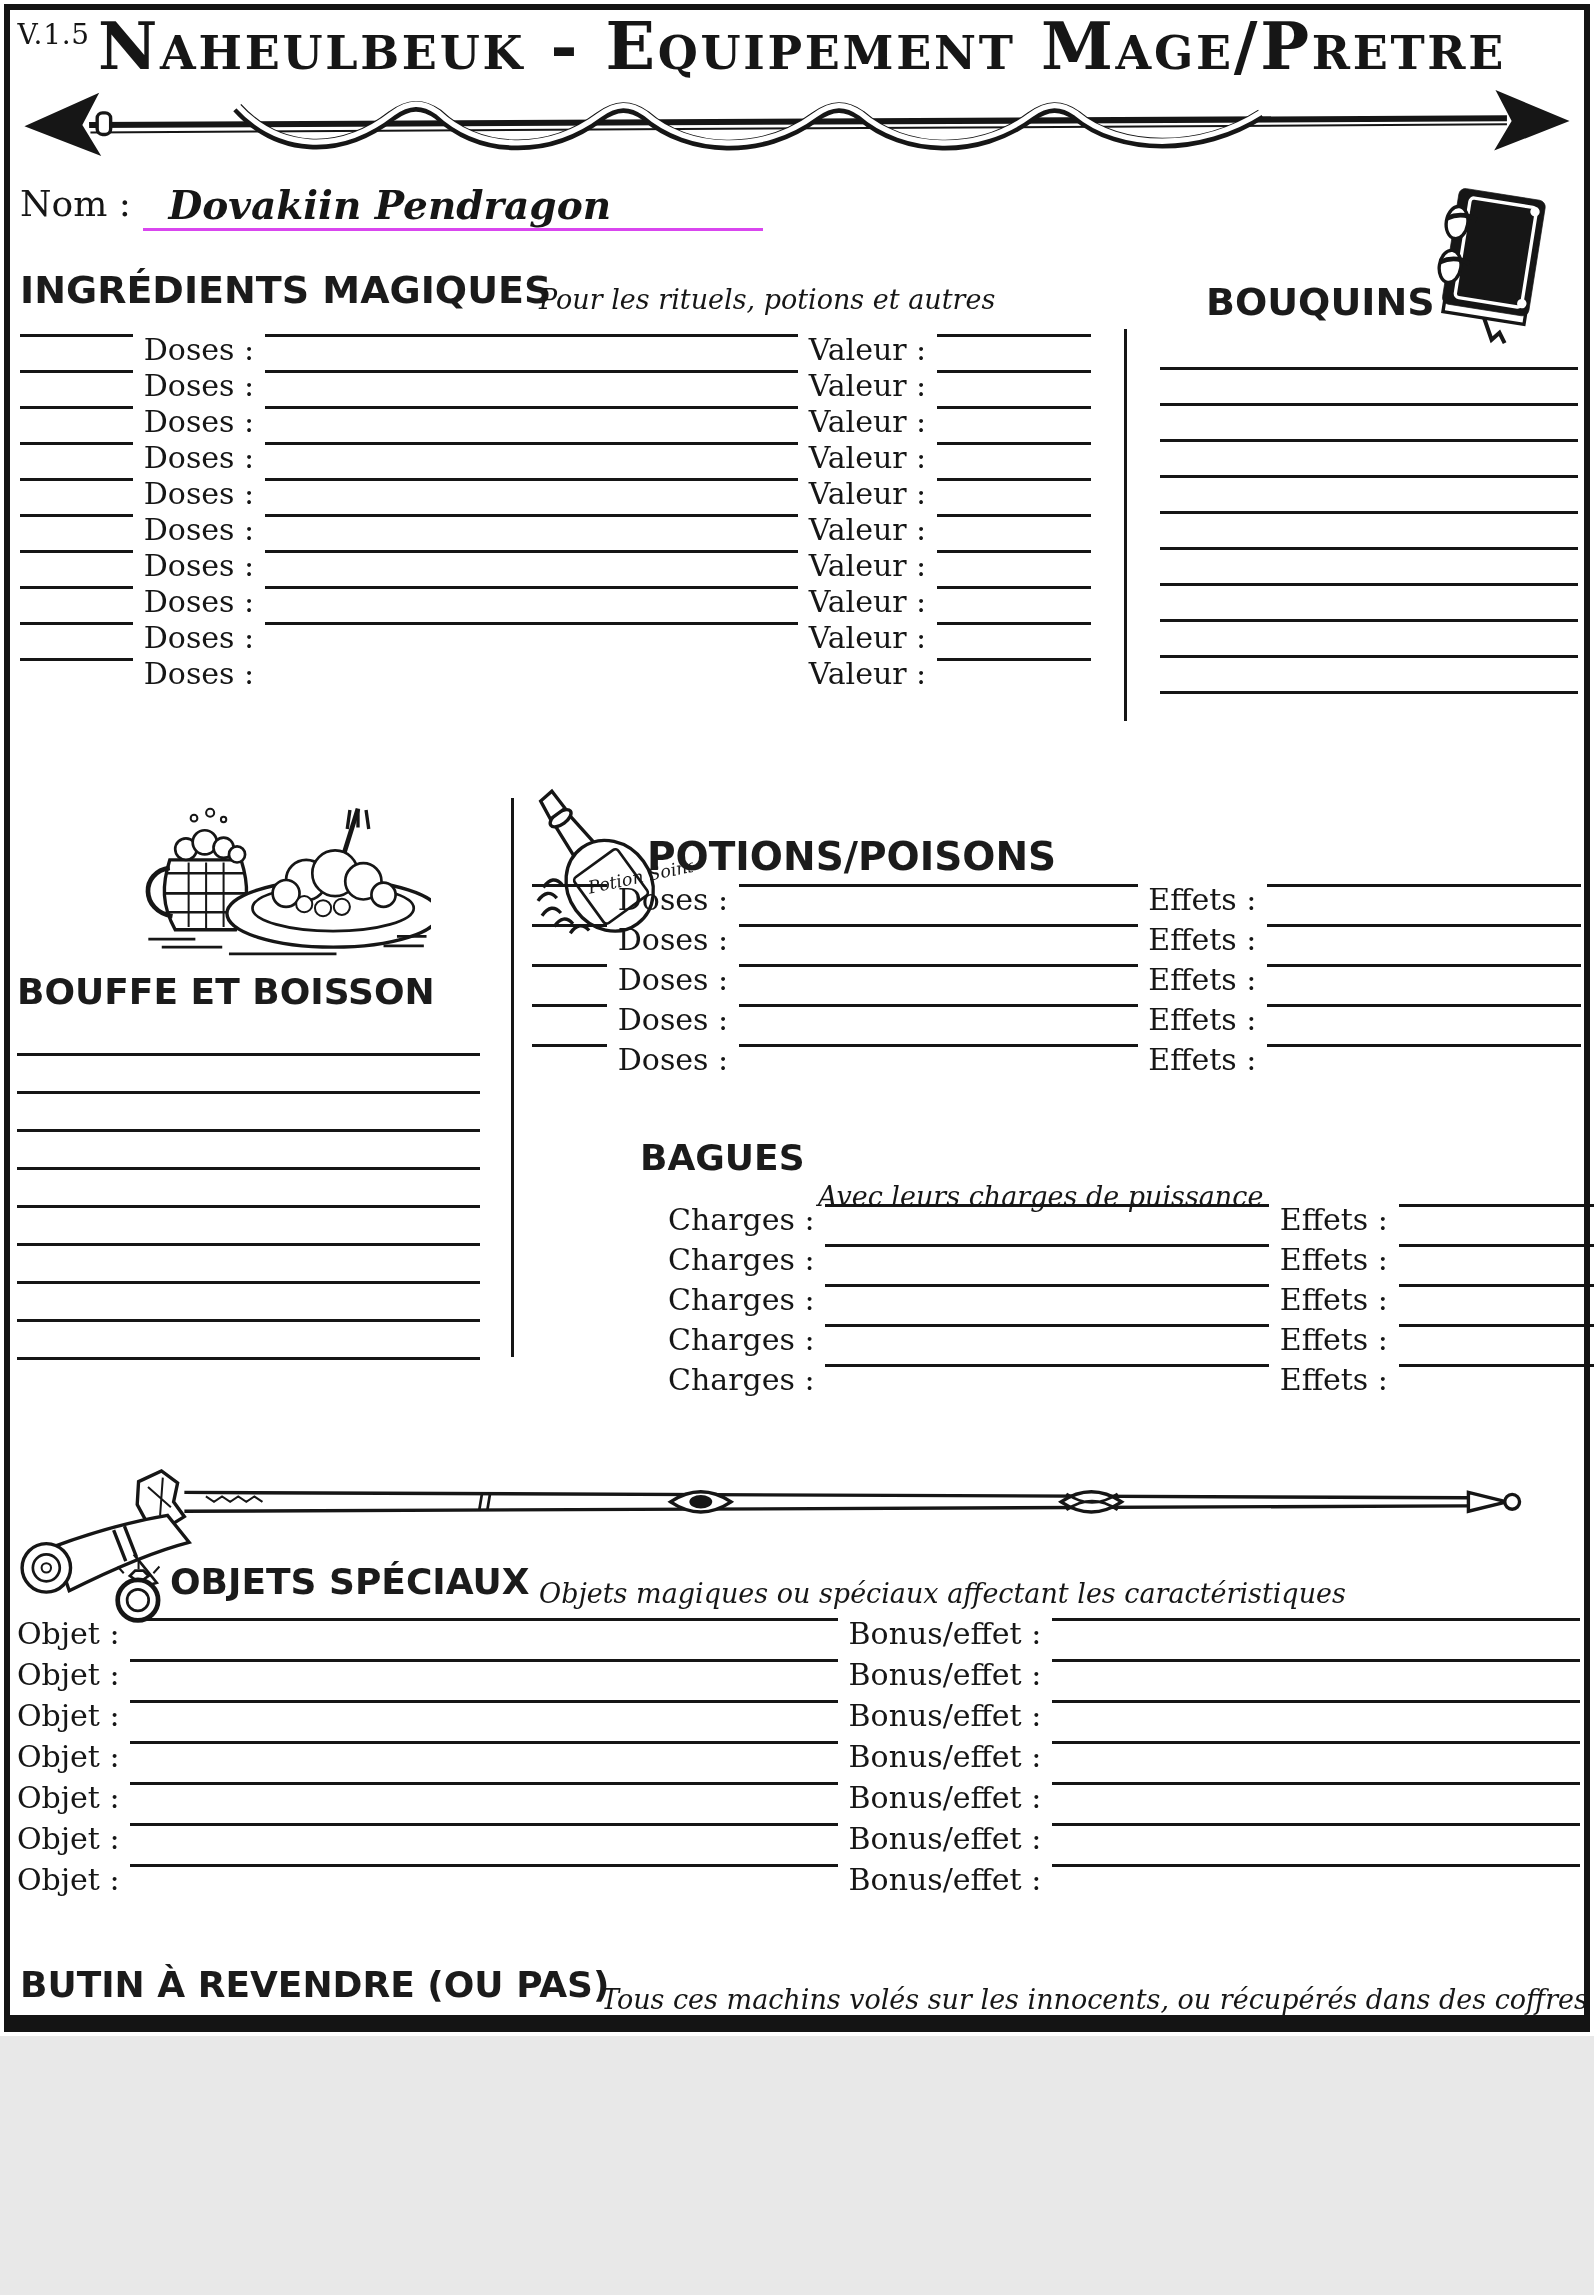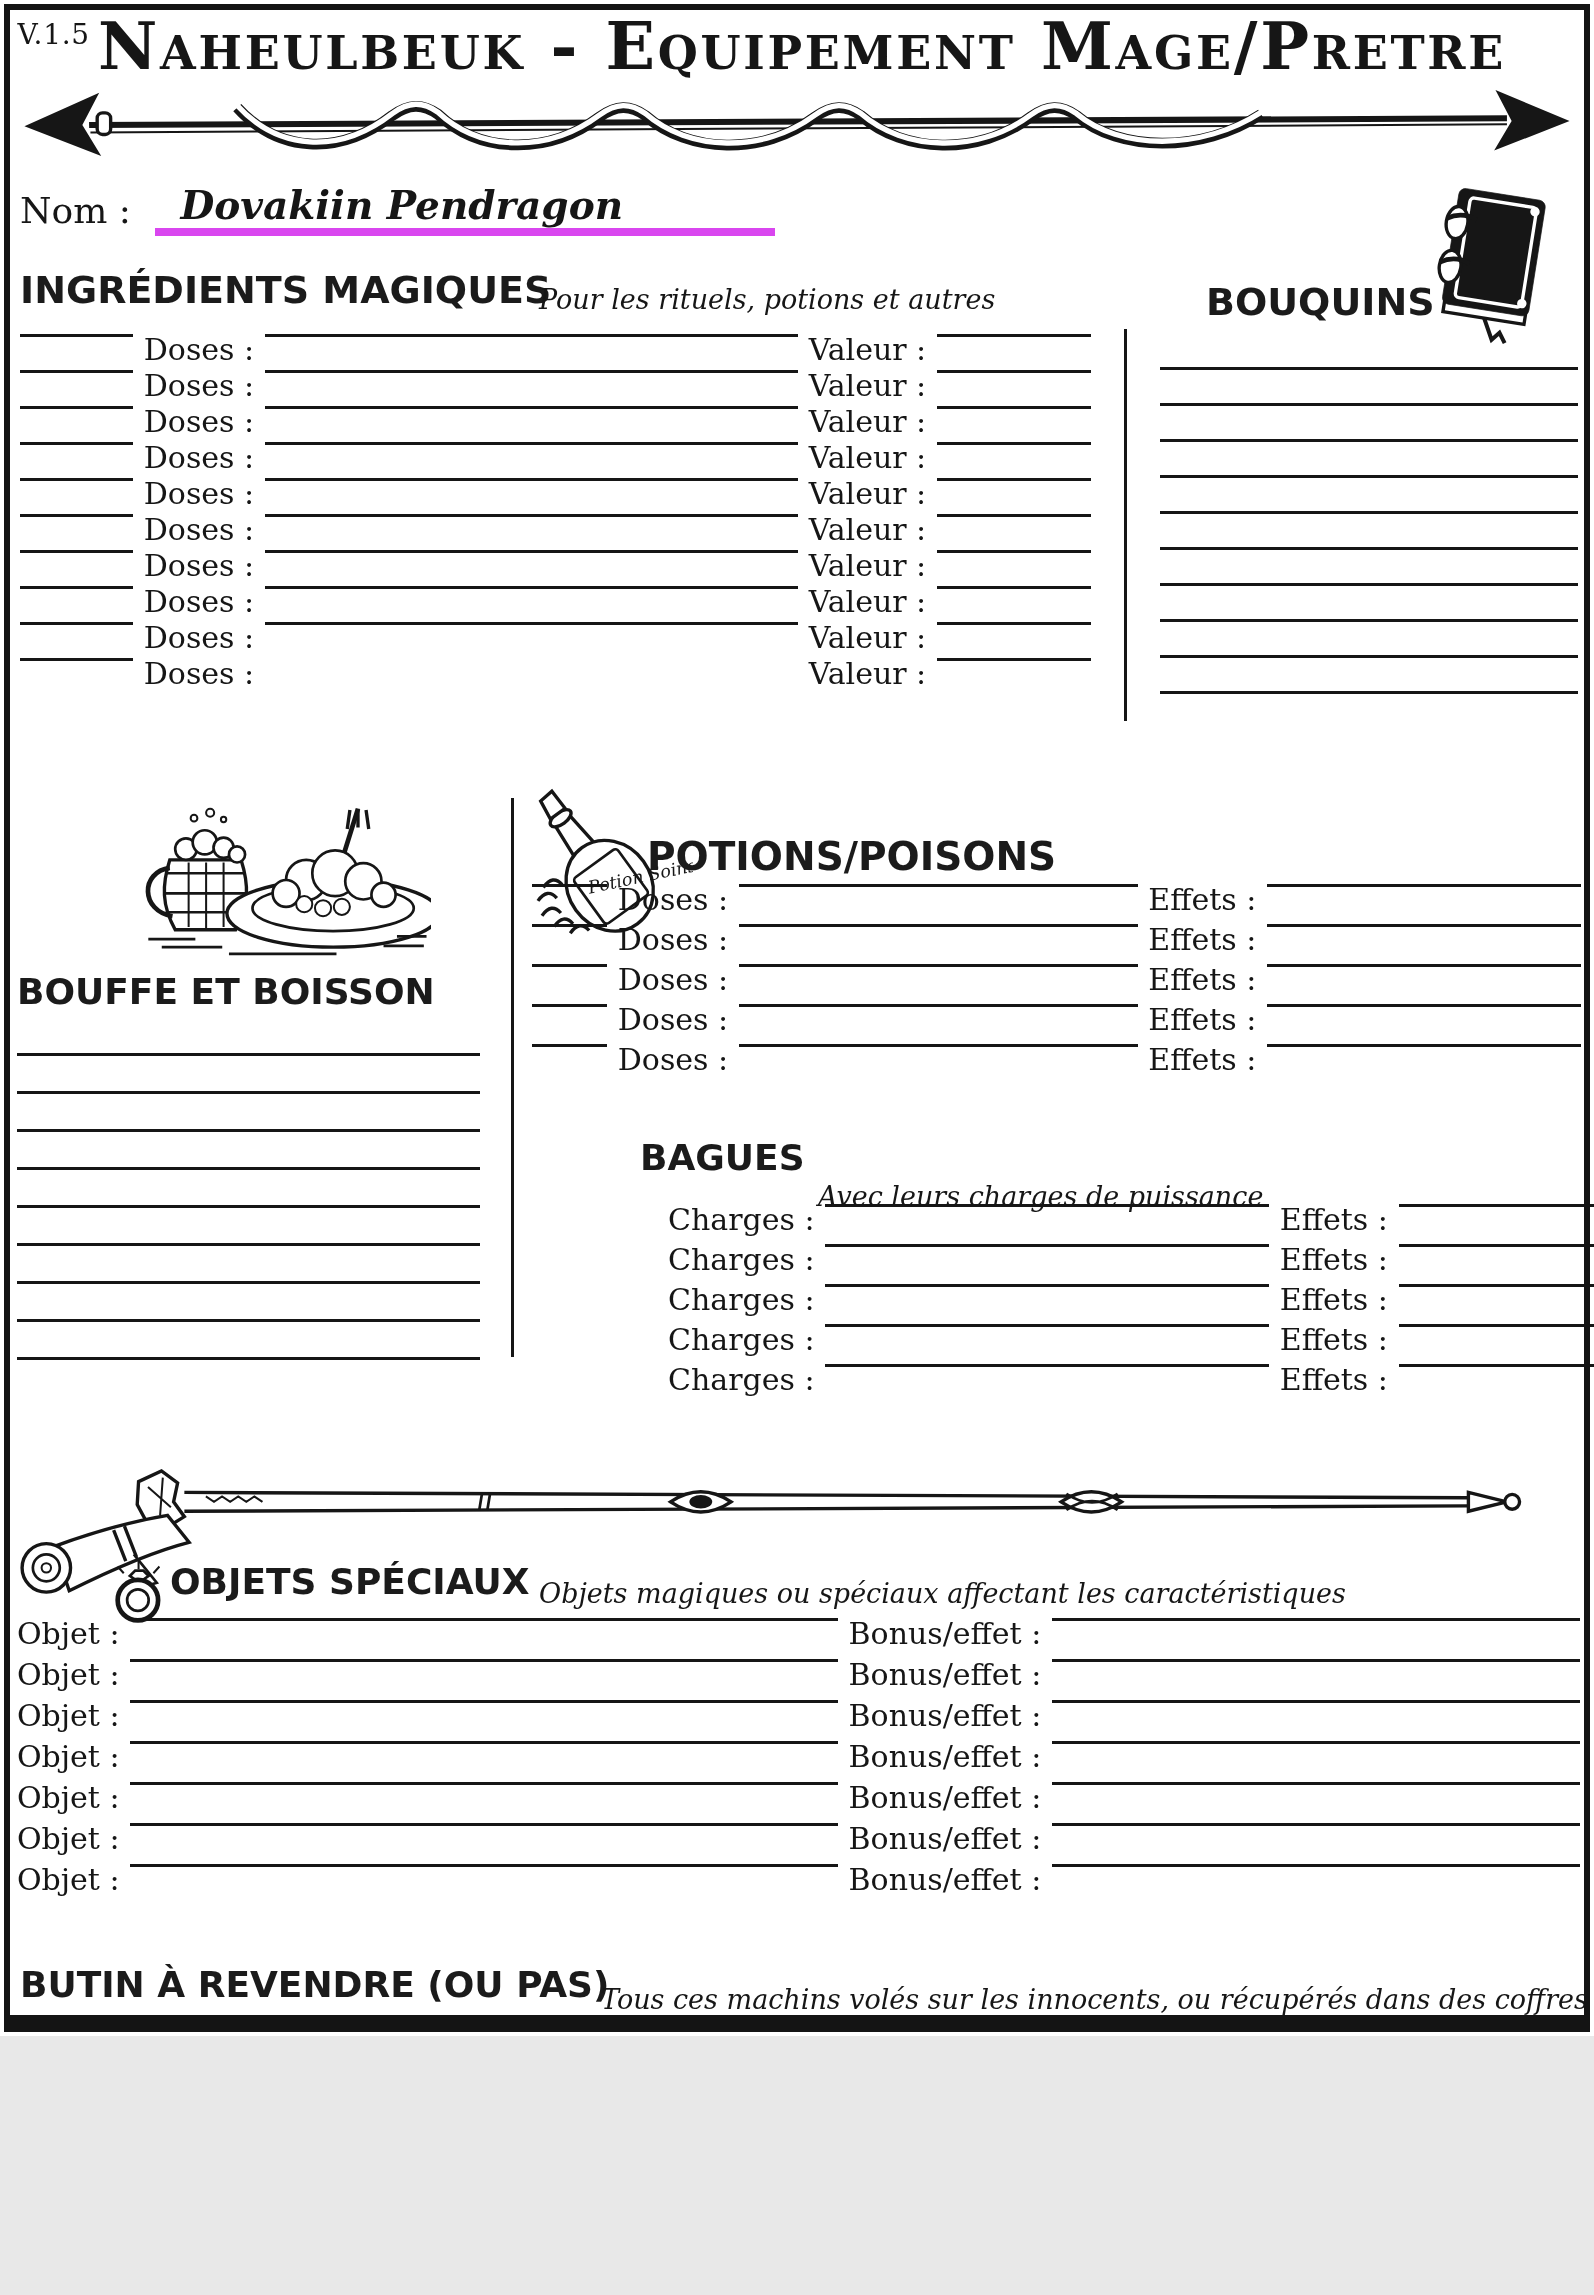--- a/index.html
+++ b/index.html
@@ -16,23 +16,23 @@
 
   
   .version { left:17.5px; top:17.5px; font-size:28px; letter-spacing:0.7px; }
   .title {
     left:98px; top:8px; width:1475px;
     font-family:"DejaVu Serif", serif; font-weight:bold; font-variant:small-caps;
     font-size:65px; letter-spacing:2.7px; white-space:nowrap;
   }
 
   
-  .nomrow { left:20px; top:186px; display:flex; align-items:center;gap:12px; }
+  .nomrow { left:20px; top:186px; display:flex; align-items:flex-start; }
   .nomrow .nom-label { font-size:36px; line-height:1; padding-right:12px; }
-  .name-line { width:620px; border-bottom:8px solid #d946ef; }
+  .name-line { width:620px; border-bottom:3px solid #d946ef; }
   .name-value {
     display:block; padding:0 0 2.7px 25.6px; font-size:39px; line-height:1;
     font-style:italic; font-weight:bold; white-space:nowrap;
     font-family:"DejaVu Serif", serif;
   }
 
   
   .h-display {
     font-family:"DejaVu Sans", sans-serif; font-weight:bold; color:#1b1b1b;
     white-space:nowrap; line-height:1;text-align:right;

